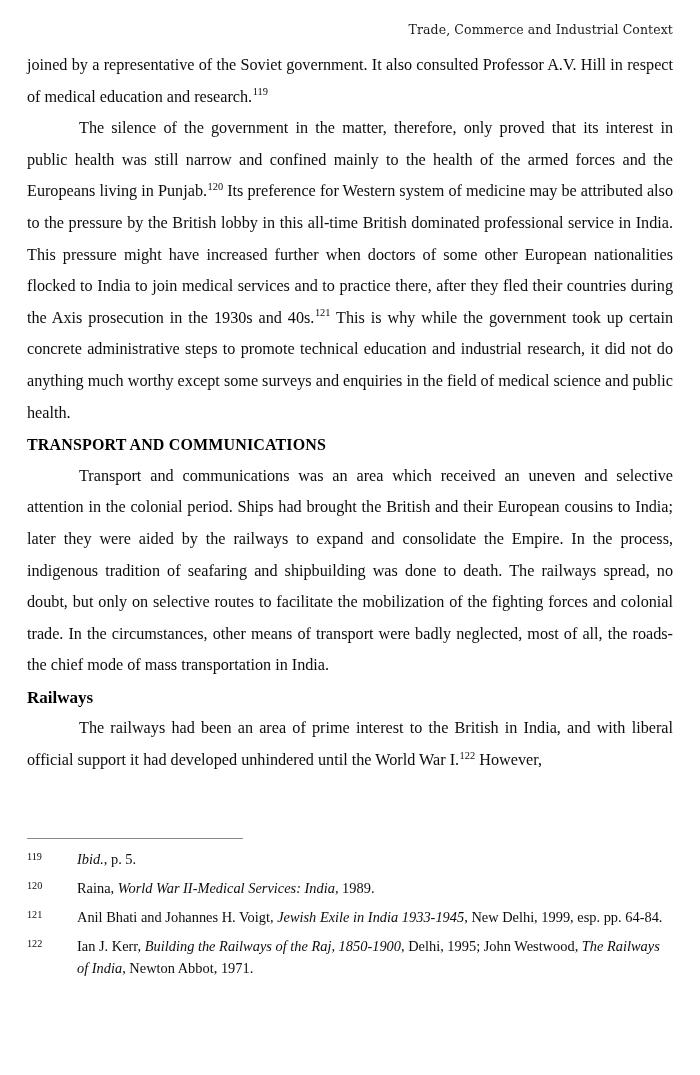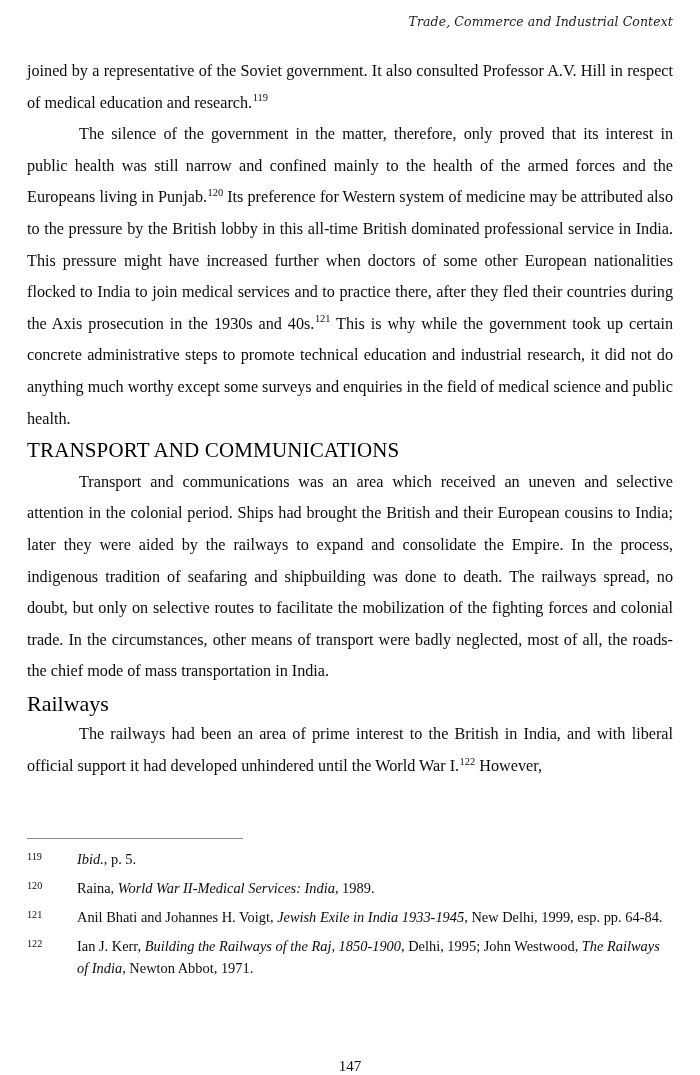--- a/index.html
+++ b/index.html
@@ -24,33 +24,32 @@
     width: 700px;
     height: 1075px;
     box-sizing: border-box;
     padding: 0 27px;
   }
 
   
   .running-head {
     text-align: right;
     font-family: "DejaVu Serif", "Liberation Serif", serif;
-    font-style: italic;
     font-size: 12.5px;
     letter-spacing: 0.1px;
     color: #1a1a1a;
-    padding-top: 14px;
+    padding-top: 22px;
     height: 22px;
     line-height: 16px;
     white-space: nowrap;
   }
 
   
   .body-block {
-    margin-top: 20px;
+    margin-top: 6px;
   }
   p.para {
     margin: 0;
     text-align: justify;
     text-justify: inter-word;
     font-size: 16.2px;
     line-height: 31.6px;
     color: #0c0c0c;
     hyphens: none;
   }
@@ -63,32 +62,32 @@
 
   sup.fn {
     font-size: 10.4px;
     vertical-align: super;
     line-height: 0;
     padding-left: 0.5px;
   }
 
   h2.section-head {
     margin: 0;
-    font-size: 21px;
+    font-size: 16px;
     line-height: 31.6px;
-    font-weight: normal;
+    font-weight: bold;
     letter-spacing: 0.15px;
     text-align: left;
   }
 
   h3.sub-head {
     margin: 0;
-    font-size: 22px;
+    font-size: 17px;
     line-height: 31.6px;
-    font-weight: normal;
+    font-weight: bold;
     text-align: left;
   }
 
   
   .footnotes {
     position: absolute;
     left: 27px;
     right: 27px;
     top: 838px;
   }
@@ -159,15 +158,14 @@
   <div class="footnotes">
     <hr class="footnote-rule">
     <div id="footnote-list">
         <div class="footnote"><span class="fn-num">119</span><span><i>Ibid.</i><span>, p. 5.</span></span></div>
         <div class="footnote"><span class="fn-num">120</span><span><span>Raina, </span><i>World War II-Medical Services: India</i><span>, 1989.</span></span></div>
         <div class="footnote"><span class="fn-num">121</span><span><span>Anil Bhati and Johannes H. Voigt, </span><i>Jewish Exile in India 1933-1945</i><span>, New Delhi, 1999, esp. pp. 64-84.</span></span></div>
         <div class="footnote"><span class="fn-num">122</span><span><span>Ian J. Kerr, </span><i>Building the Railways of the Raj, 1850-1900</i><span>, Delhi, 1995; John Westwood, </span><i>The Railways of India</i><span>, Newton Abbot, 1971.</span></span></div>
       </div>
   </div>
 
-  <div class="folio">147</div>
 
 </div>
 
 </body></html>

